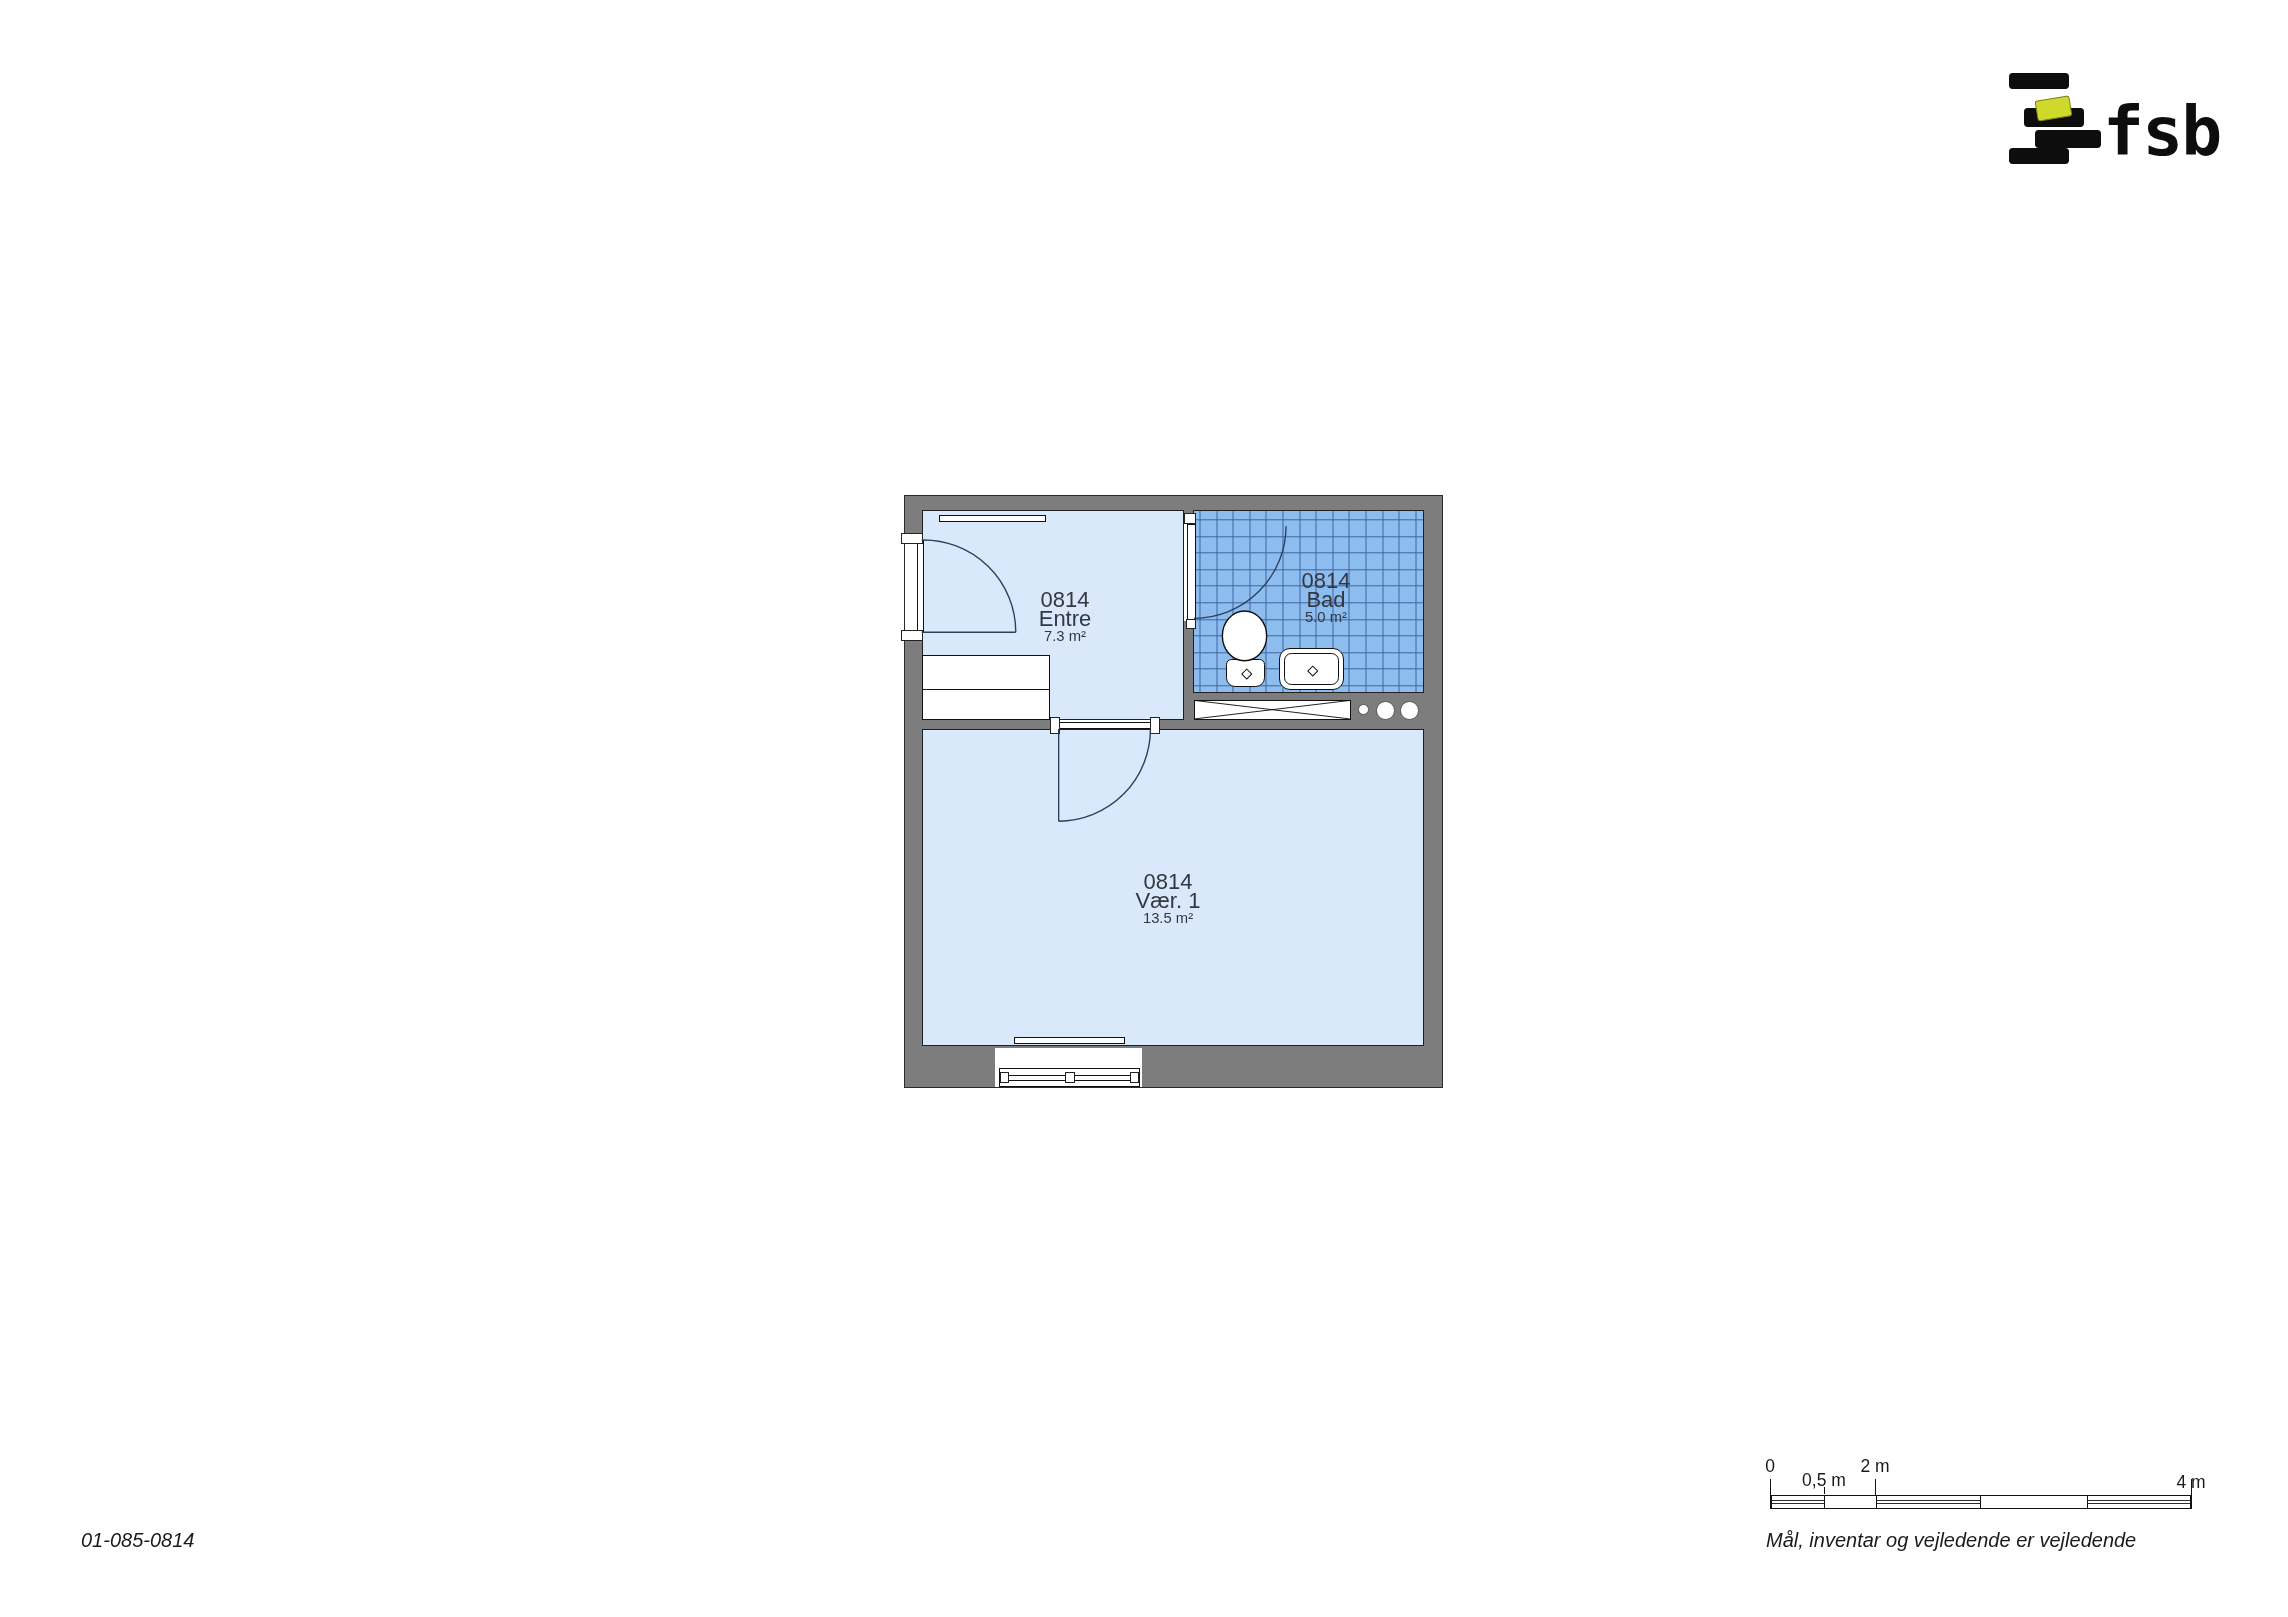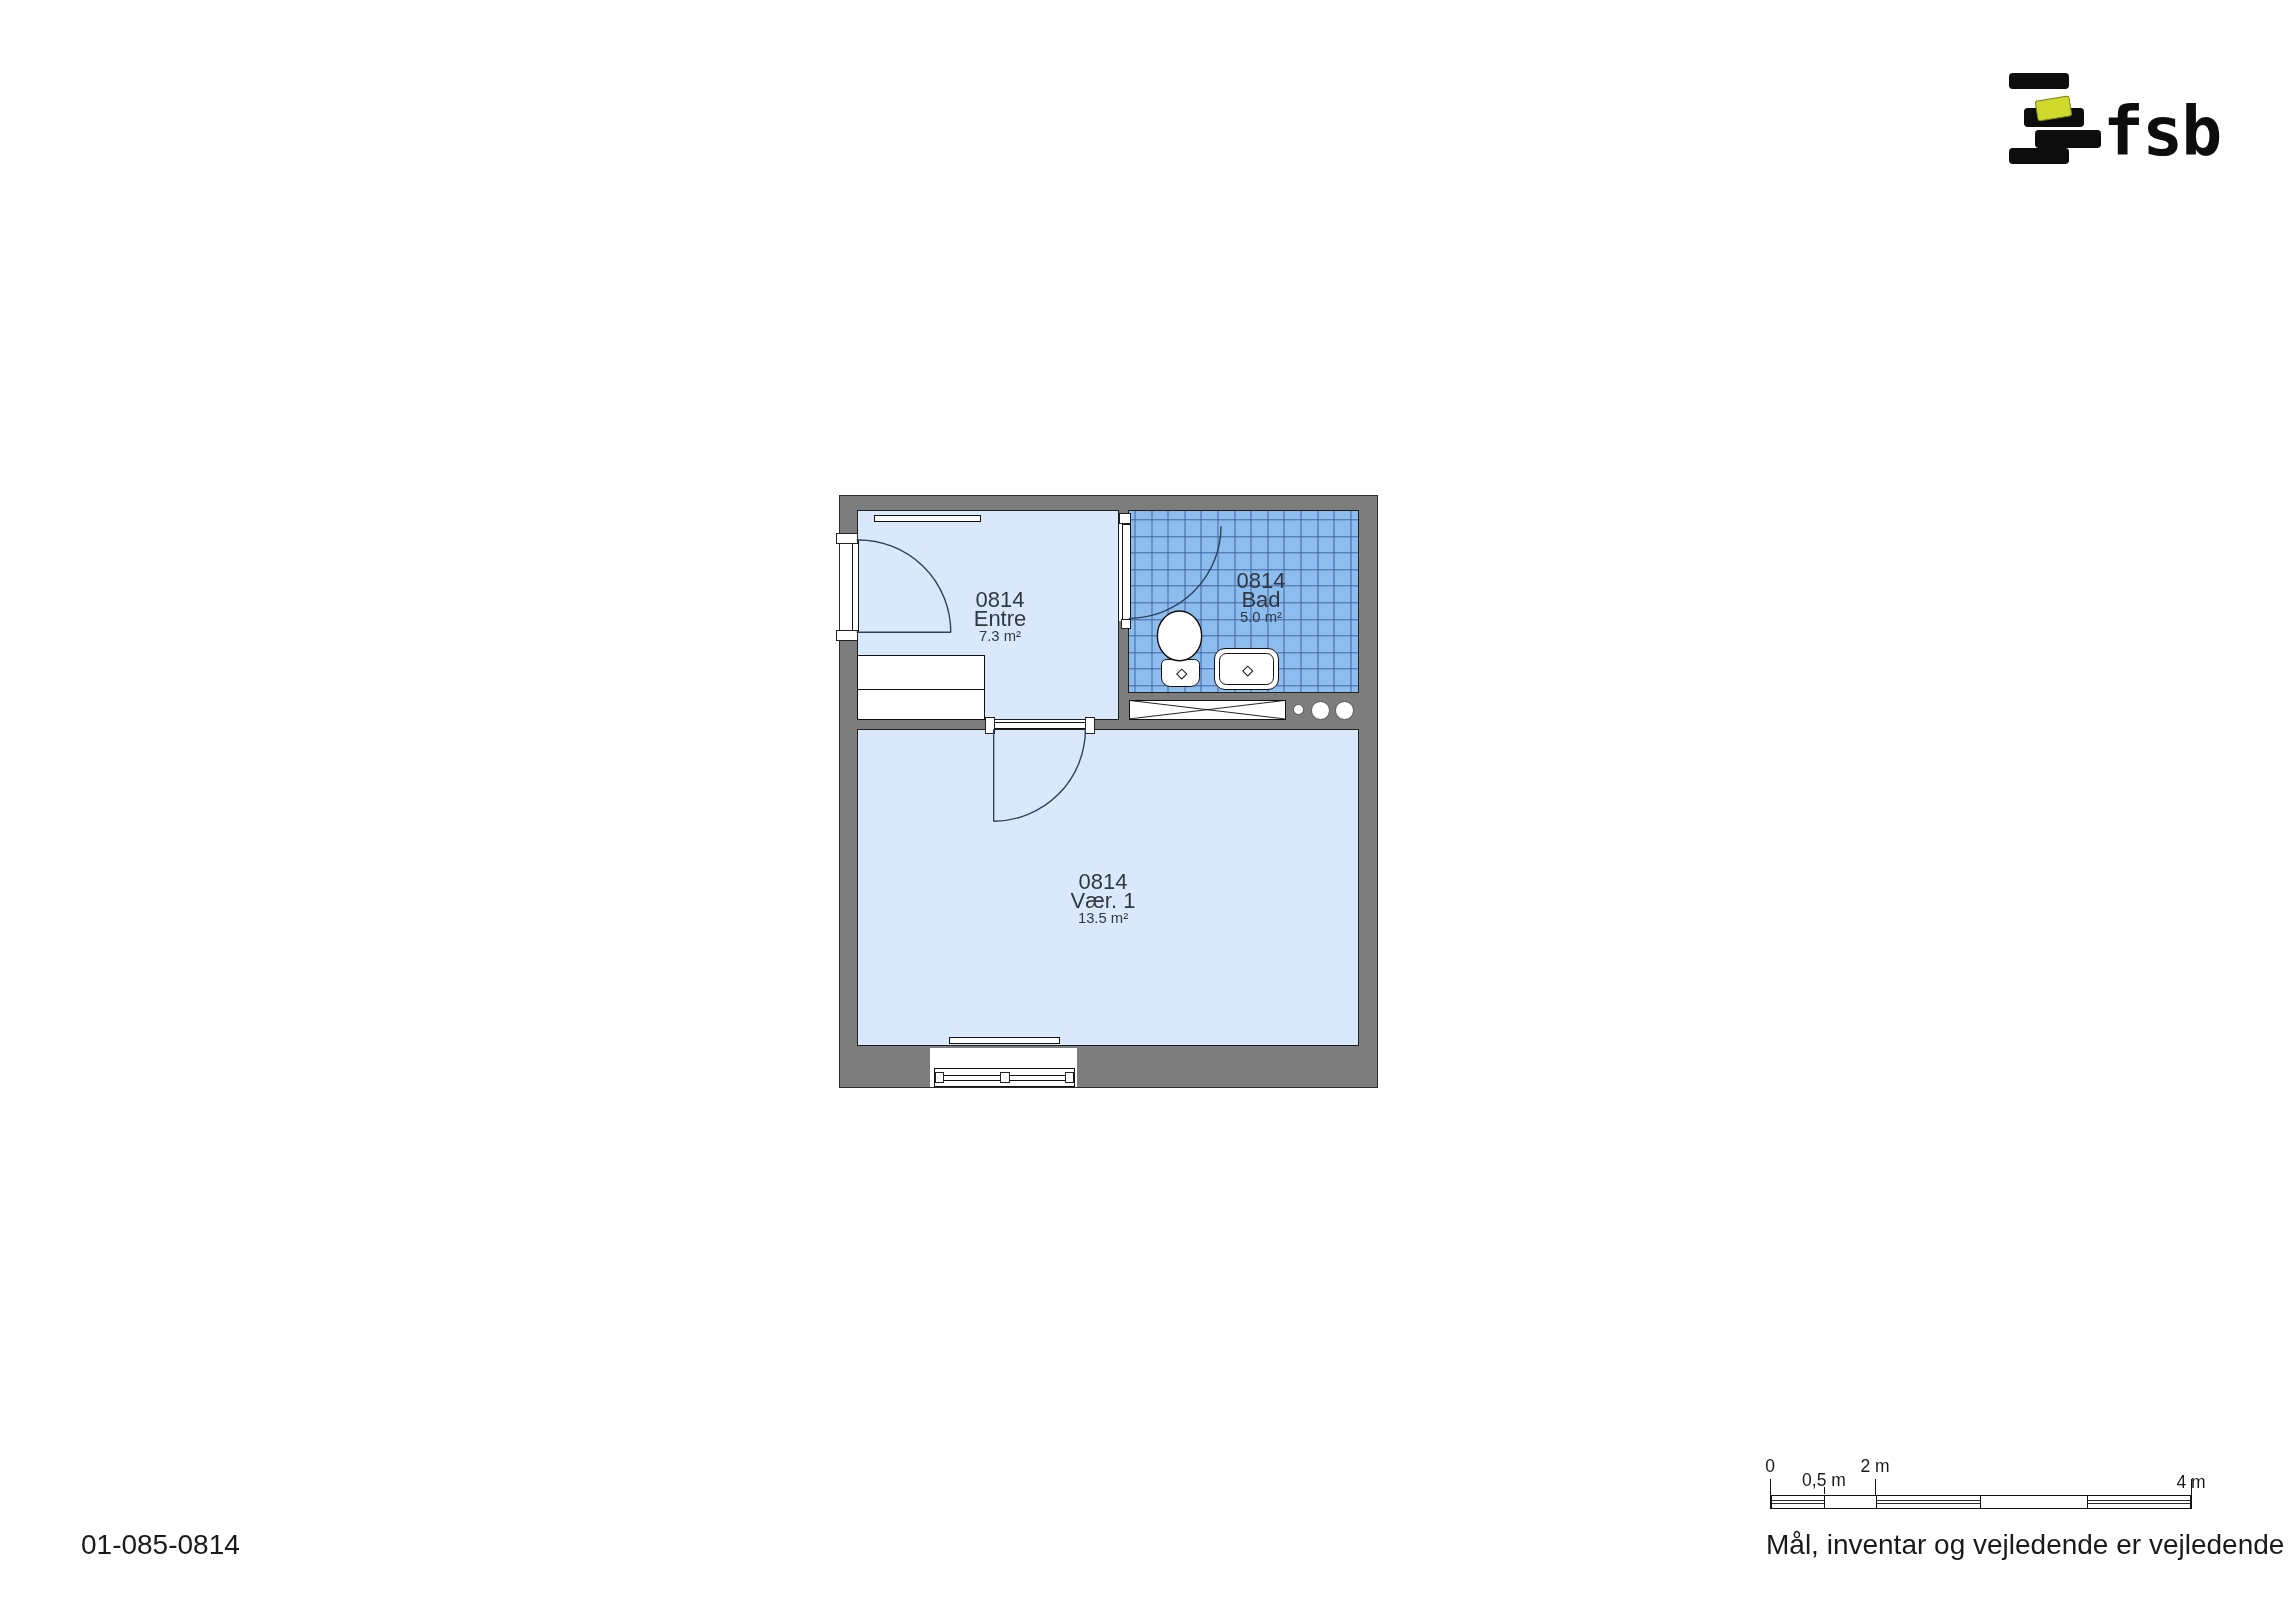--- a/index.html
+++ b/index.html
@@ -2,21 +2,21 @@
 <html style="font-size:14.8px"><head>
 <meta charset="utf-8">
 <style>
   html,body{margin:0;padding:0;}
   body{
     width:2289px;height:1618px;position:relative;background:#ffffff;
     font-family:"Liberation Sans", sans-serif;overflow:hidden;
   }
   .abs{position:absolute;}
   
-  #plan{left:840px;top:492px;width:459px;height:594px;}
+  #plan{left:905px;top:492px;width:459px;height:594px;}
   .wall-base{left:0;top:3.7px;width:537px;height:591px;background:#7d7d7d;outline:0.9px solid #2b2b2b;}
   .floor{position:absolute;background:#d9e9fb;border:0.9px solid #1f1f1f;box-sizing:border-box;}
   .floor.tiled{
     background-color:#8cbdee;
     background-image:
       repeating-linear-gradient(to right,#3f64a0 0 0.9px,transparent 0.9px 16.6px),
       repeating-linear-gradient(to bottom,#3f64a0 0 0.9px,transparent 0.9px 16.6px);
     background-position:5.5px 8.3px;
   }
   .opening{position:absolute;background:#ffffff;}
@@ -30,21 +30,21 @@
   .diamond{position:absolute;width:5.5px;height:5.5px;border:0.9px solid #111;transform:rotate(45deg);background:#fff;}
   
   #scalebar{left:1770px;top:1456px;width:422px;height:54px;}
   #scalebar .lbl{position:absolute;transform:translateX(-50%);font-size:17.5px;color:#1a1a1a;white-space:nowrap;}
   #scalebar .tick{position:absolute;width:0.9px;background:#111;}
   #scalebar .bar{position:absolute;left:0;top:39px;width:422px;height:14px;border:0.9px solid #111;box-sizing:border-box;}
   #scalebar .seg{position:absolute;top:0;height:12px;border-left:0.9px solid #111;border-right:0.9px solid #111;box-sizing:border-box;
     background-image:linear-gradient(#111,#111),linear-gradient(#111,#111);
     background-size:100% 0.9px;background-position:0 3.7px,0 7.4px;background-repeat:no-repeat;}
   
-  .footer-text{font-size:28px;color:#1a1a1a;white-space:nowrap;}
+  .footer-text{font-size:20px;color:#1a1a1a;white-space:nowrap;font-style:italic;}
   
   #logo{left:2007px;top:70px;width:226px;height:102px;}
   #logo .bar{position:absolute;background:#0d0d0d;border-radius:3.7px;}
   #logo .chip{position:absolute;left:29px;top:28px;width:35px;height:21px;background:#cfd92b;
     border:1.8px solid #79811a;border-radius:2.8px;transform:rotate(-9deg);box-sizing:border-box;}
   #logo .word{position:absolute;left:96px;top:28px;font-family:"DejaVu Sans Mono",monospace;
     font-weight:bold;font-size:68px;line-height:68px;letter-spacing:-1.8px;color:#0d0d0d;}
 </style>
 </head>
 <body>

